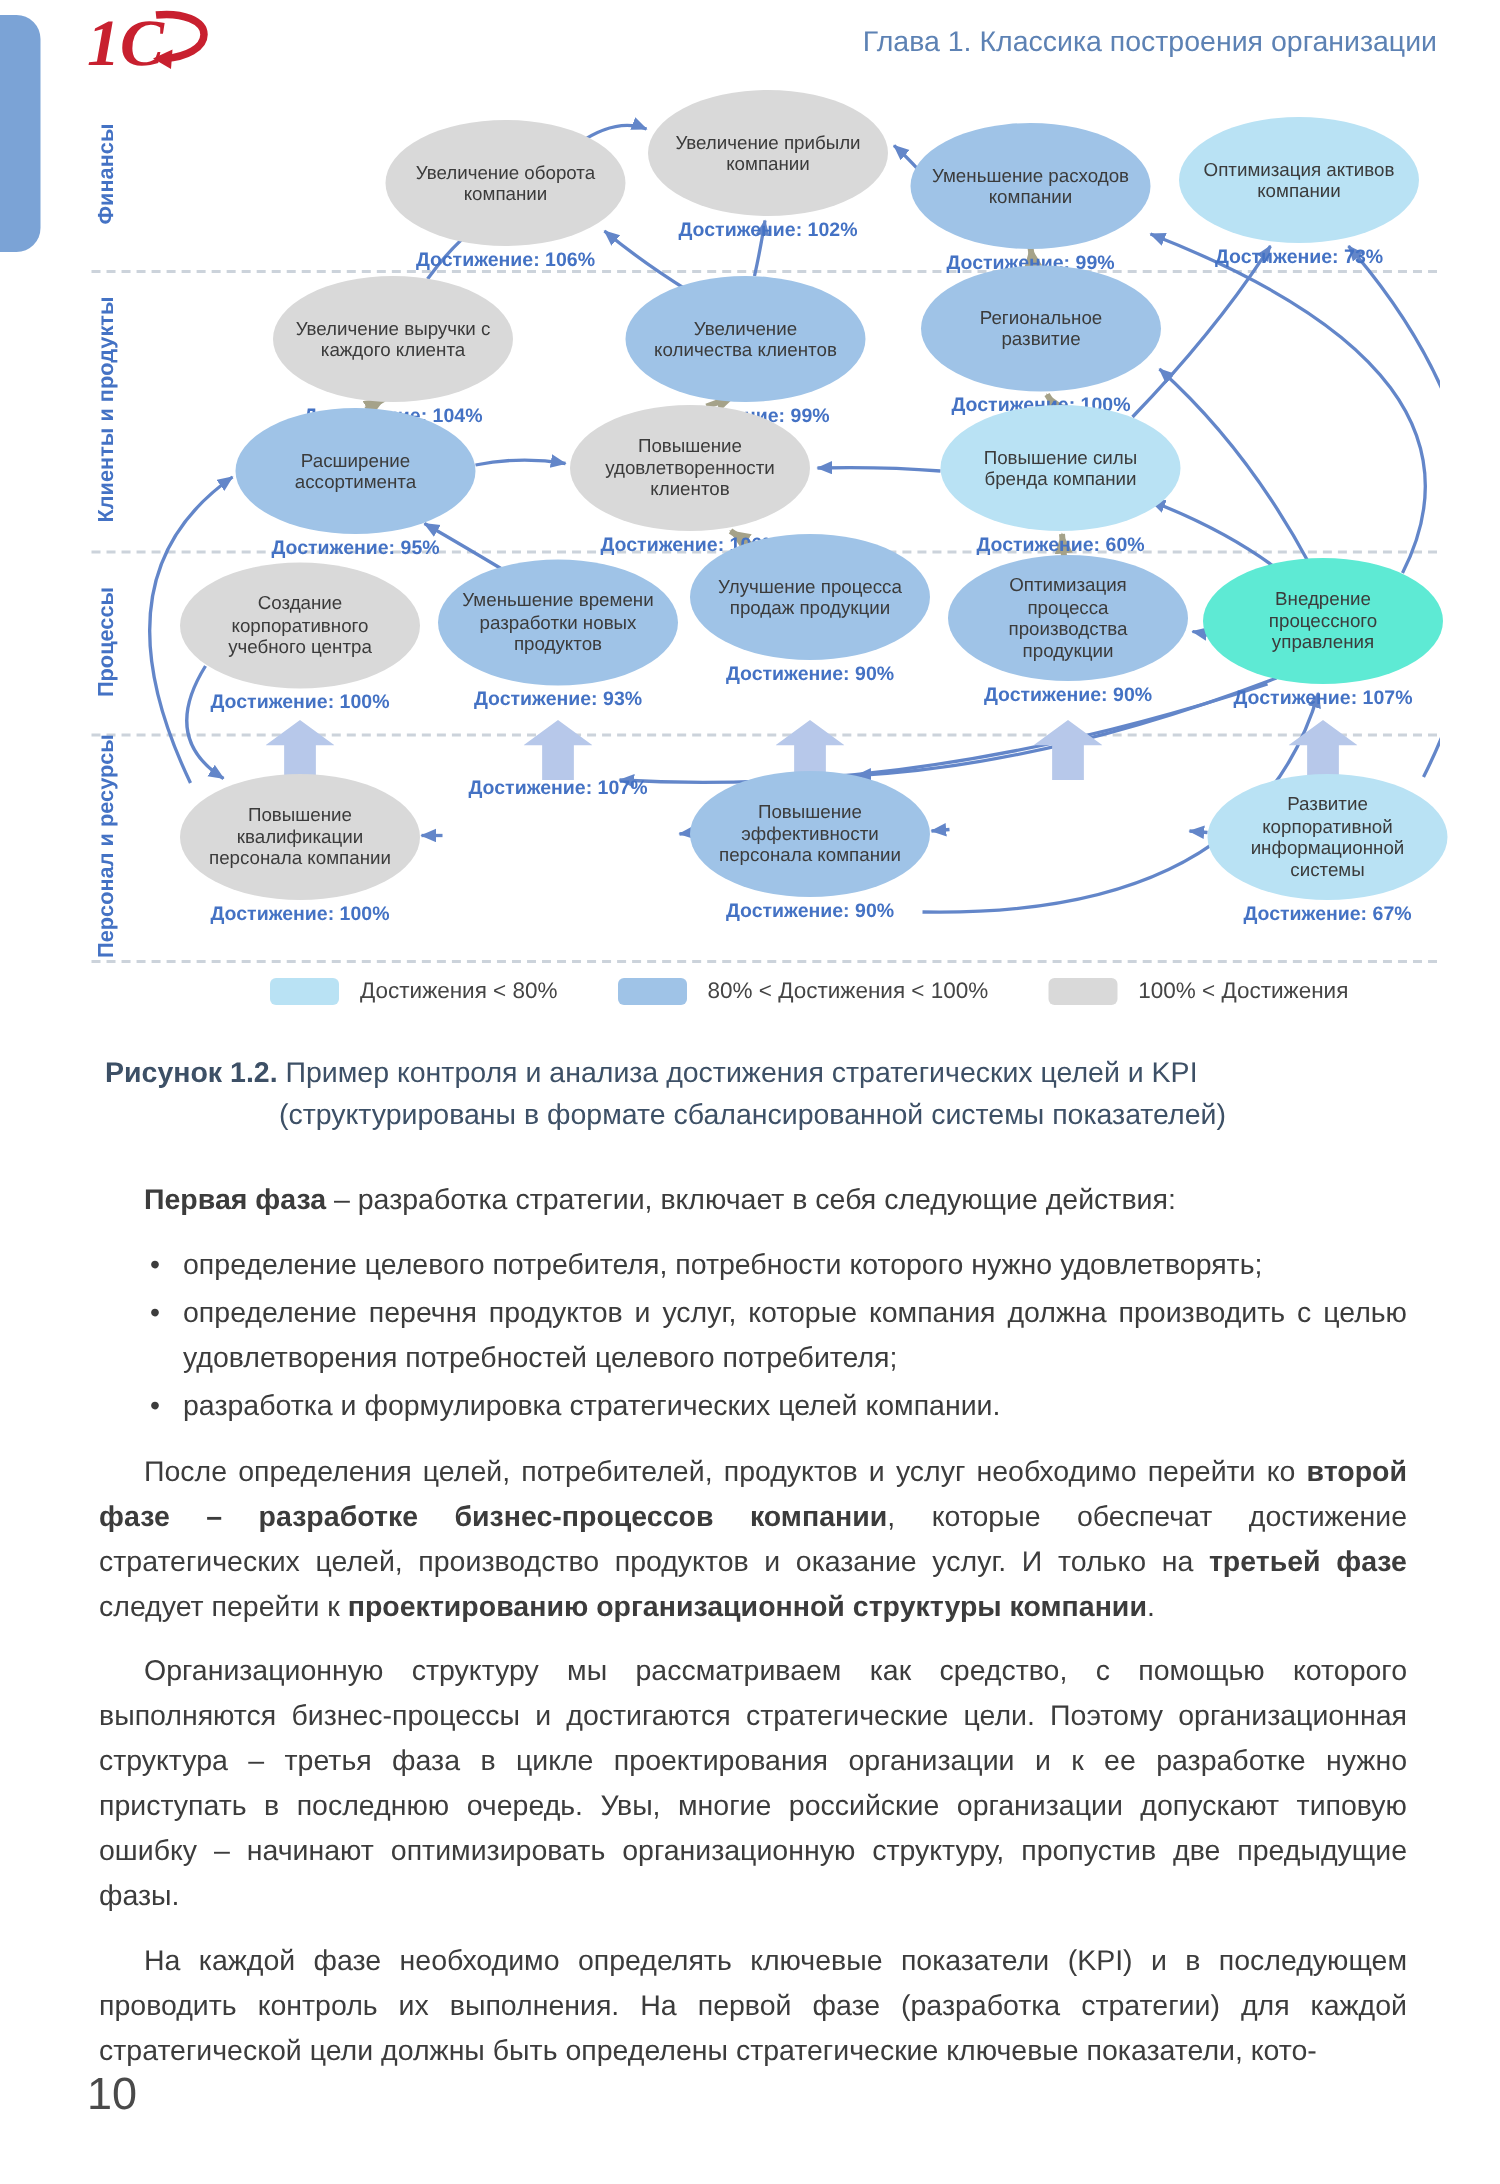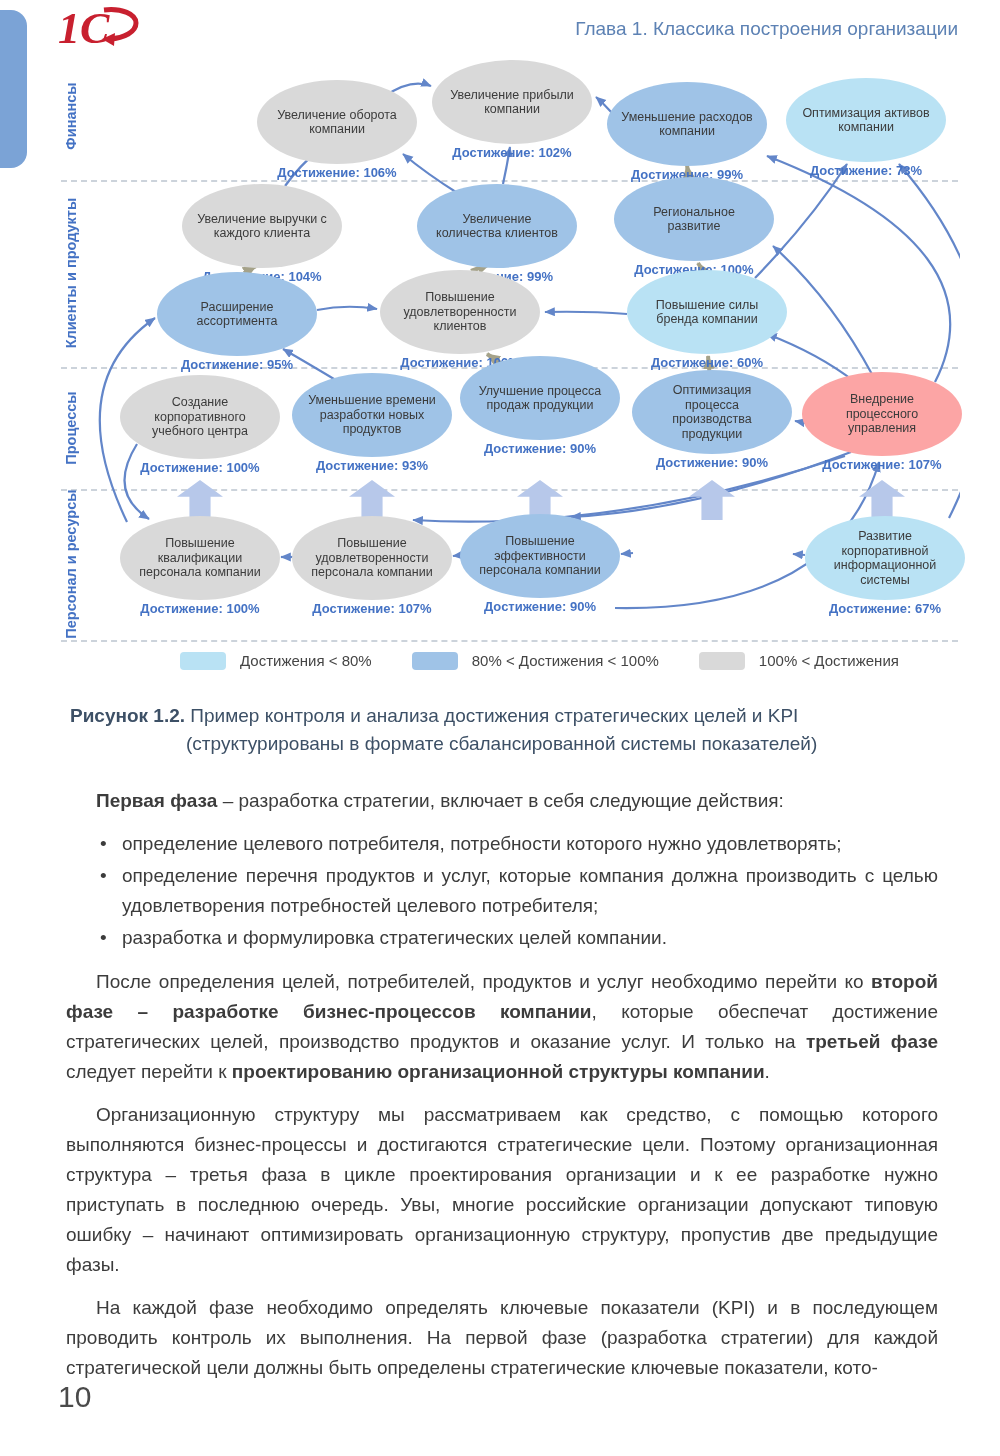--- a/index.html
+++ b/index.html
@@ -204,36 +204,33 @@
         </div>
       <div class="achv">Достижение: 90%</div>
     </div>
     <div class="node" style="left:577px;top:318px">
       <div class="ellipse" style="background: rgb(159, 195, 231); text-align: center;">
           <span>Оптимизация процесса производства продукции</span>
         </div>
       <div class="achv">Достижение: 90%</div>
     </div>
     <div class="node" style="left:747px;top:320px">
-      <div class="ellipse" style="background: #fca5a5;">
+      <div class="ellipse" style="background: #5eead4;">
           <span>Внедрение процессного управления</span>
         </div>
       <div class="achv">Достижение: 107%</div>
     </div>
 
     <div class="node" style="left:65px;top:464px">
       <div class="ellipse" style="background: rgb(217, 217, 217);">
           <span>Повышение квалификации персонала компании</span>
         </div>
       <div class="achv">Достижение: 100%</div>
     </div>
     <div class="node" style="left:237px;top:464px">
-      <div class="ellipse" style="background: rgb(217, 217, 217);">
-          <span>Повышение удовлетворенности персонала компании</span>
-        </div>
       <div class="achv">Достижение: 107%</div>
     </div>
     <div class="node" style="left:405px;top:462px">
       <div class="ellipse" style="background: rgb(159, 195, 231);">
           <span>Повышение эффективности персонала компании</span>
         </div>
       <div class="achv">Достижение: 90%</div>
     </div>
     <div class="node" style="left:750px;top:464px">
       <div class="ellipse" style="background: rgb(185, 226, 244);">

